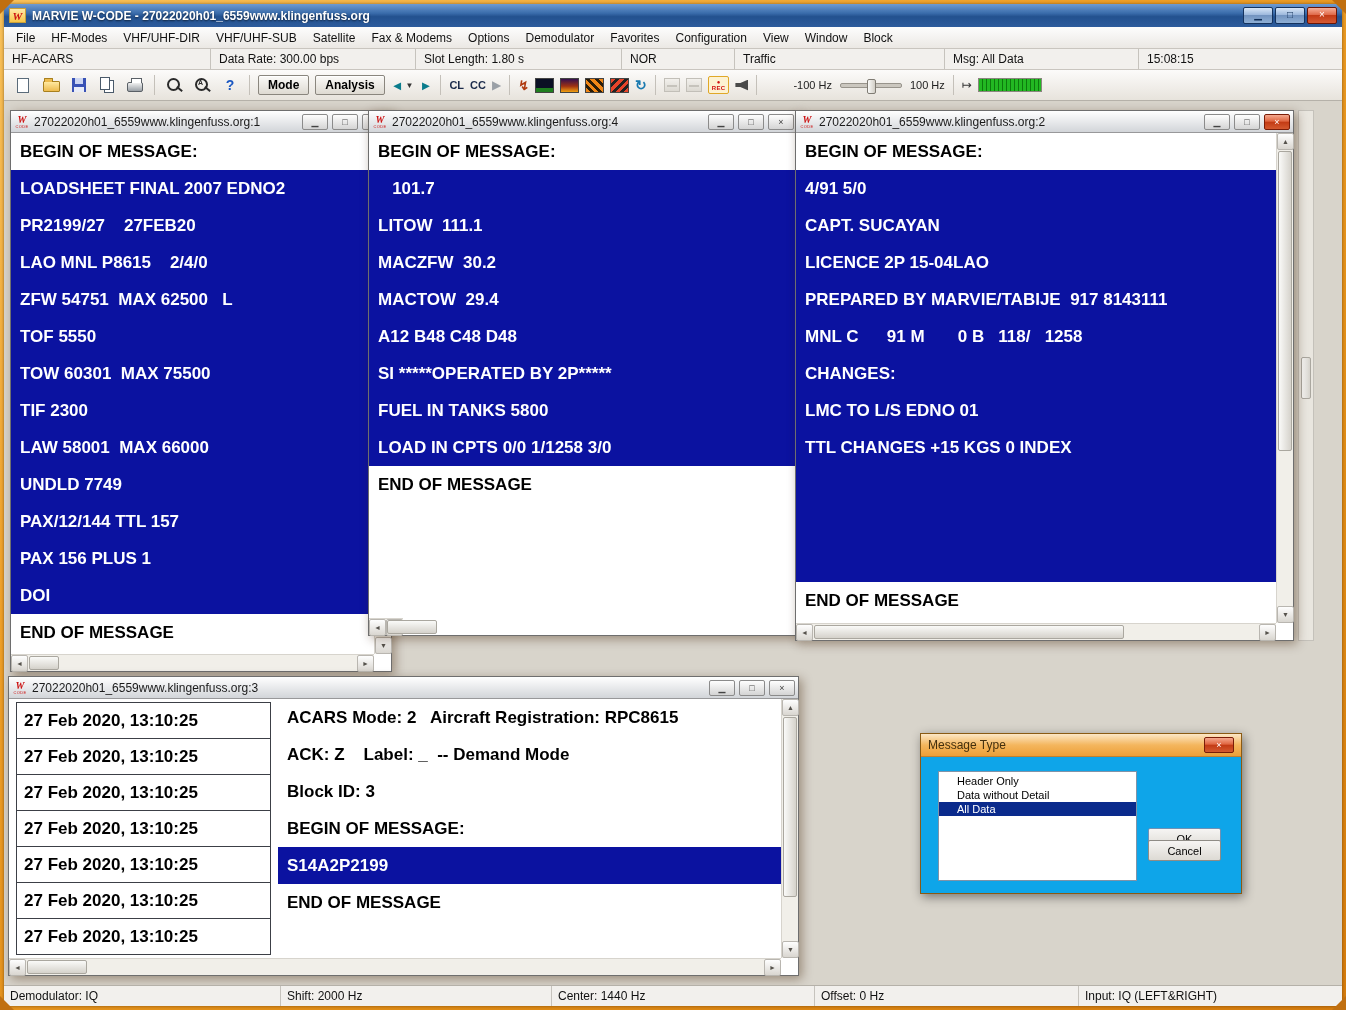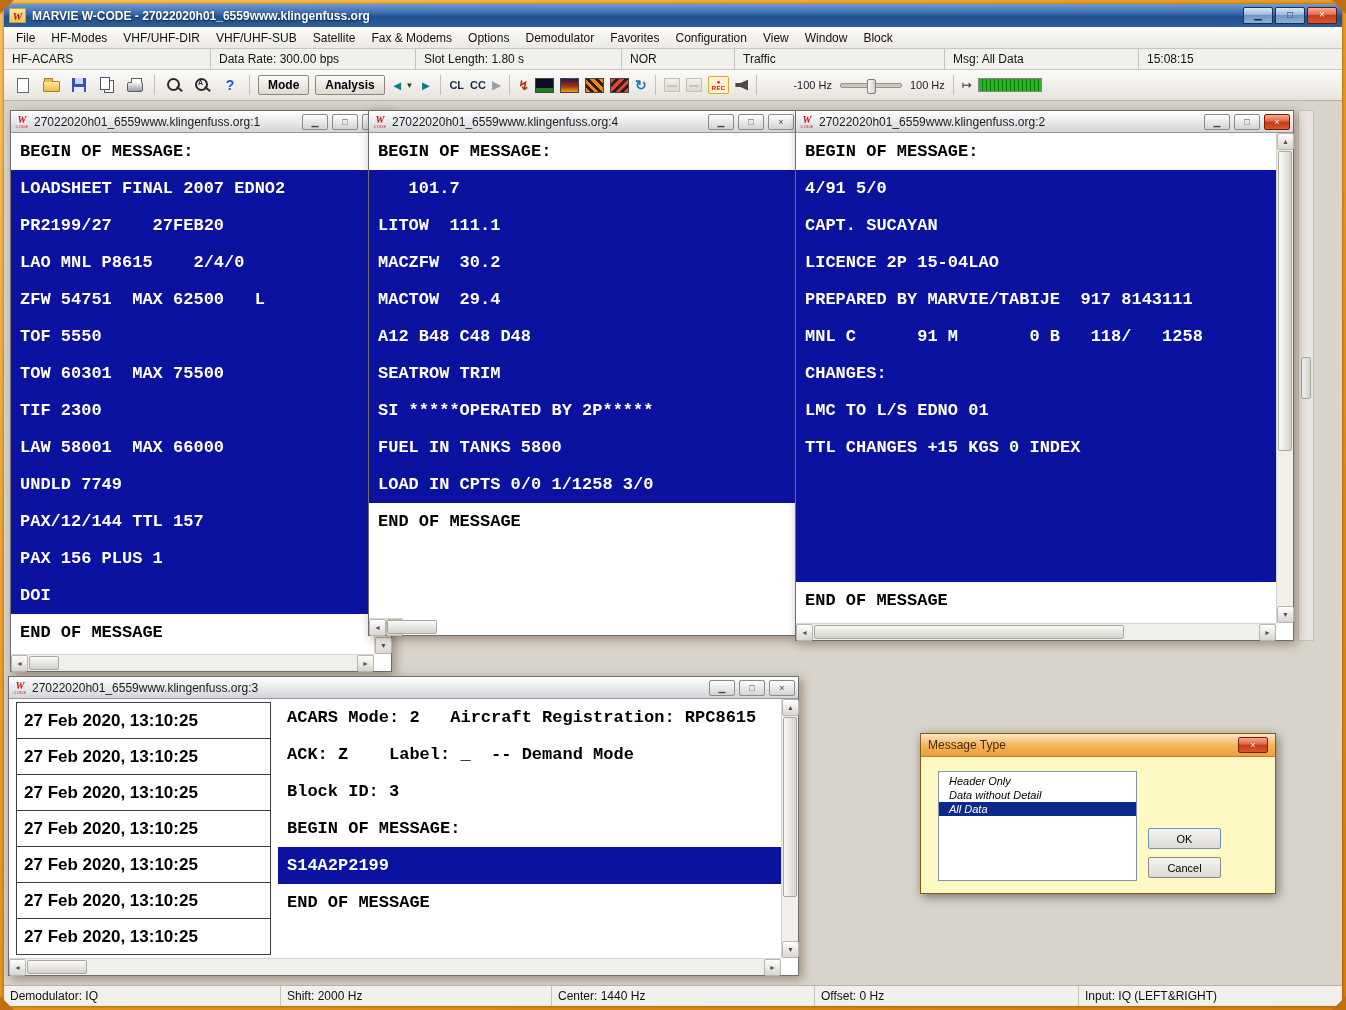--- a/index.html
+++ b/index.html
@@ -87,54 +87,54 @@
         display:flex;align-items:center;gap:4px;padding:0 3px;font-size:12px;color:#1a1a1a;}
 .wlogo{display:flex;flex-direction:column;align-items:center;line-height:1;width:16px;}
 .wlogo b{color:#cc1111;font-size:10px;font-family:"Liberation Serif",serif;font-style:italic;}
 .wlogo i{color:#cc1111;font-size:4px;font-style:normal;letter-spacing:.4px;}
 .ctext{flex:1;white-space:nowrap;overflow:hidden;}
 .cbtn{flex:0 0 26px;width:26px;height:16px;border:1px solid #8b8b8b;border-radius:2px;
       background:linear-gradient(#fefefe,#d4d4d4);font-size:9px;line-height:14px;text-align:center;color:#444;}
 .cbtn.close-red{background:linear-gradient(#f5a88e 0%,#df6540 45%,#c23a14 50%,#d4592f 100%);color:#fff;border-color:#7a1d08;}
 
 .msgpane{position:absolute;left:0;top:22px;overflow:hidden;font-weight:bold;font-size:17px;color:#000;background:#fff;}
-.mrow{height:37px;display:flex;align-items:center;padding:0 9px;white-space:pre;font-family:Liberation Mono, monospace;}
+.mrow{height:37px;display:flex;align-items:center;padding:0 9px;white-space:pre;}
 .blueblock{background:#0b12a0;color:#fff;overflow:hidden;}
 .mrow.hl{background:#0b12a0;color:#fff;}
 
 .vscroll{position:absolute;top:22px;right:0;width:17px;background:#f1efe9;border-left:1px solid #d7d4cd;display:flex;flex-direction:column;}
 .hscroll{position:absolute;left:0;bottom:0;height:17px;background:#f1efe9;border-top:1px solid #d7d4cd;display:flex;}
 .sarrow{flex:0 0 17px;width:17px;height:17px;background:linear-gradient(#fefefe,#d9d6d0);border:1px solid #b9b6b0;border-radius:2px;
         font-size:7px;color:#55524c;display:flex;align-items:center;justify-content:center;}
 .strack{flex:1;position:relative;}
 .sthumb{position:absolute;left:1px;right:1px;background:linear-gradient(90deg,#fafaf8,#d5d2cb);border:1px solid #aaa79f;border-radius:2px;}
 .hthumb{position:absolute;top:1px;bottom:1px;background:linear-gradient(#fafaf8,#d5d2cb);border:1px solid #aaa79f;border-radius:2px;}
 
 #win3 .ts-col{position:absolute;left:7px;top:25px;width:255px;}
 .ts-cell{height:37px;margin-top:-1px;border:1px solid #3c3f46;background:#fff;display:flex;align-items:center;
          padding:0 7px;font-weight:bold;font-size:17px;white-space:pre;}
 .ts-cell:first-child{margin-top:0;}
 #win3 .w3-right{position:absolute;left:269px;top:22px;width:503px;background:#fff;font-weight:bold;font-size:17px;}
 
 .mdi-vscroll{position:absolute;left:1294px;top:9px;width:16px;height:531px;background:#e9e6df;border:1px solid #c4c1ba;}
 .mdi-vscroll .sthumb{left:2px;right:2px;}
 
-.dialog{position:absolute;left:916px;top:632px;width:356px;height:161px;background:#fef9c3;
+.dialog{position:absolute;left:916px;top:632px;width:322px;height:161px;background:#0ea5e9;
         border:1px solid #8a5a14;box-shadow:2px 3px 10px rgba(0,0,0,.45);z-index:20;}
 .dlg-title{height:23px;background:linear-gradient(#fce7c6,#f4b65e 50%,#ec9f38);border-bottom:1px solid #c08030;
            display:flex;align-items:center;padding:0 7px;font-size:12px;color:#432f0e;gap:4px;}
 .dlg-title .t{flex:1;}
 .listbox{position:absolute;left:17px;top:37px;width:199px;height:110px;background:#fff;border:1px solid #8093a8;
          font-size:11px;overflow:hidden;padding-top:2px;}
-.lb-item{height:14px;line-height:14px;padding:0 10px;white-space:nowrap;font-style:italic;}
+.lb-item{height:14px;line-height:14px;padding:0 18px;white-space:nowrap;}
 .lb-item.sel{background:#0a2a8c;color:#fff;}
 .dlg-btn{position:absolute;left:227px;width:73px;height:21px;background:linear-gradient(#f6f5f3,#dddad4);
          border:1px solid #8f8c86;border-radius:2px;font-size:11px;font-family:Liberation Sans, sans-serif;}
 .dlg-btn.ok{top:94px;border-color:#6f91b5;}
-.dlg-btn.cancel{top:123px;}
+.dlg-btn.cancel{top:106px;}
 </style>
 </head>
 <body>
 
 <div class="app">
 
   <div class="titlebar">
     <span class="applogo">W</span>
     <span class="title-text">MARVIE W-CODE - 27022020h01_6559www.klingenfuss.org</span>
     <span class="mwbtns">
@@ -293,21 +293,20 @@
         <span class="cbtn">×</span>
       </div>
       <div class="msgpane" style="right:0;bottom:17px;">
         <div class="mrow">BEGIN OF MESSAGE:</div>
         <div class="blueblock">
           <div class="mrow">   101.7</div>
           <div class="mrow">LITOW  111.1</div>
           <div class="mrow">MACZFW  30.2</div>
           <div class="mrow">MACTOW  29.4</div>
           <div class="mrow">A12 B48 C48 D48</div>
-          <div class="mrow">SEATROW TRIM</div>
           <div class="mrow">SI *****OPERATED BY 2P*****</div>
           <div class="mrow">FUEL IN TANKS 5800</div>
           <div class="mrow">LOAD IN CPTS 0/0 1/1258 3/0</div>
         </div>
         <div class="mrow">END OF MESSAGE</div>
       </div>
       <div class="hscroll">
         <div class="sarrow">◄</div>
         <div class="strack">
             <div class="hthumb" style="left:1px;width:50px;"></div>

